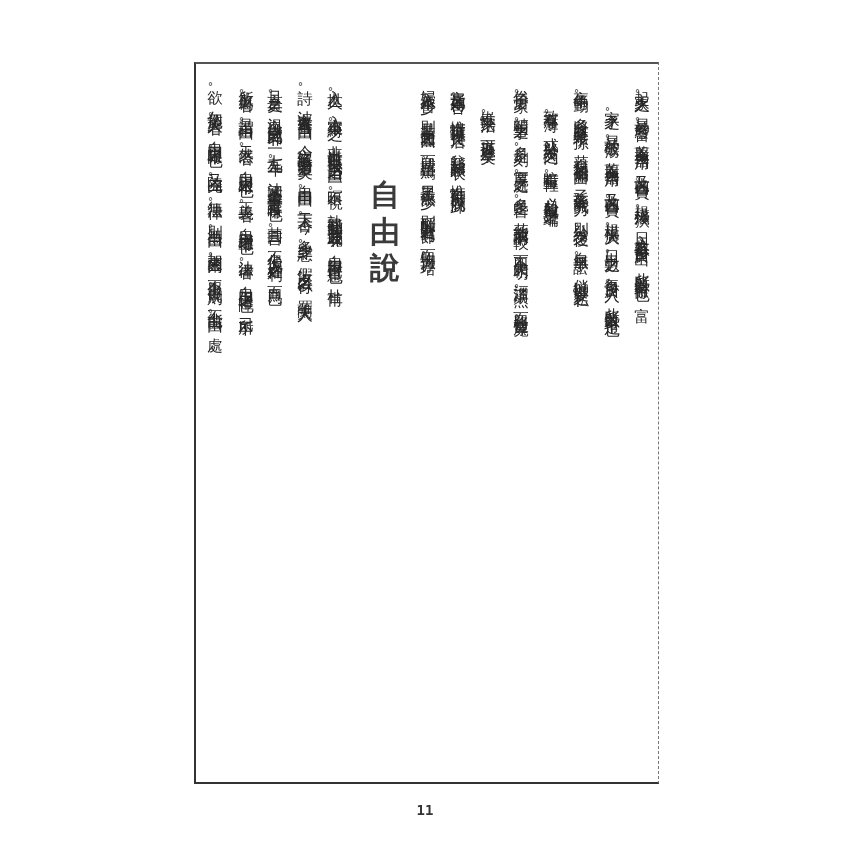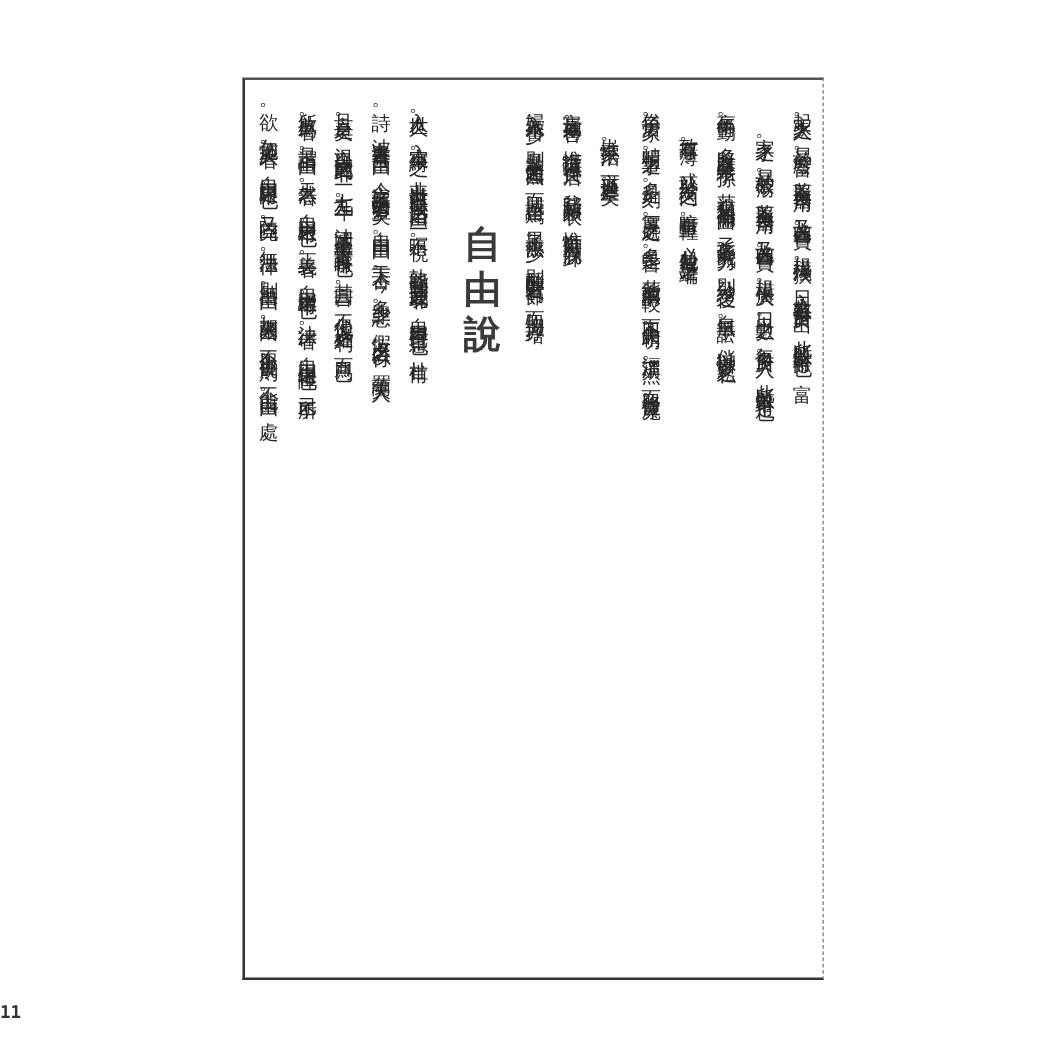--- a/index.html
+++ b/index.html
@@ -53,21 +53,21 @@
     font-weight: bold;
     letter-spacing: 36px;
     color: #3a3a3a;
     font-family: "DejaVu Sans", sans-serif;
   }
   .page-number {
     position: absolute;
     left: 0;
     width: 850px;
     top: 802px;
-    text-align: left;
+    text-align: center;
     font-family: "DejaVu Sans Mono", "Liberation Mono", monospace;
     font-size: 14px;
     font-weight: bold;
     color: #333;
   }
 </style>
 </head>
 <body>
 
 <div class="page">

